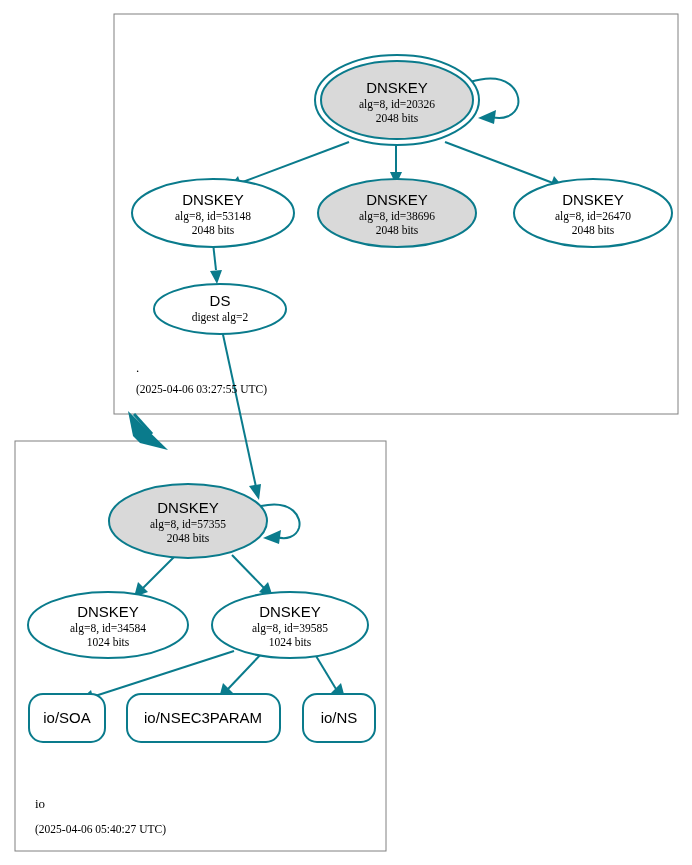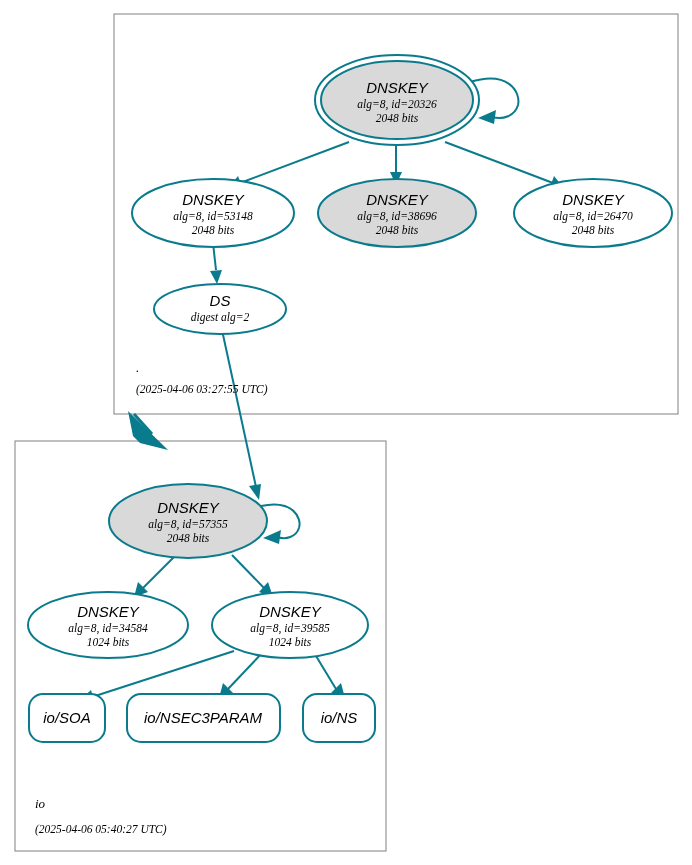--- a/index.html
+++ b/index.html
@@ -10,21 +10,20 @@
   body {
     width: 692px;
     height: 865px;
     font-family: "Liberation Sans", sans-serif;
     overflow: hidden;
   }
   #graph-root {
     position: relative;
     width: 692px;
     height: 865px;
-    font-style: italic;
   }
   svg.dnsviz {
     display: block;
     width: 692px;
     height: 865px;
   }
   .zone-box {
     fill: #ffffff;
     stroke: #808080;
     stroke-width: 1;

